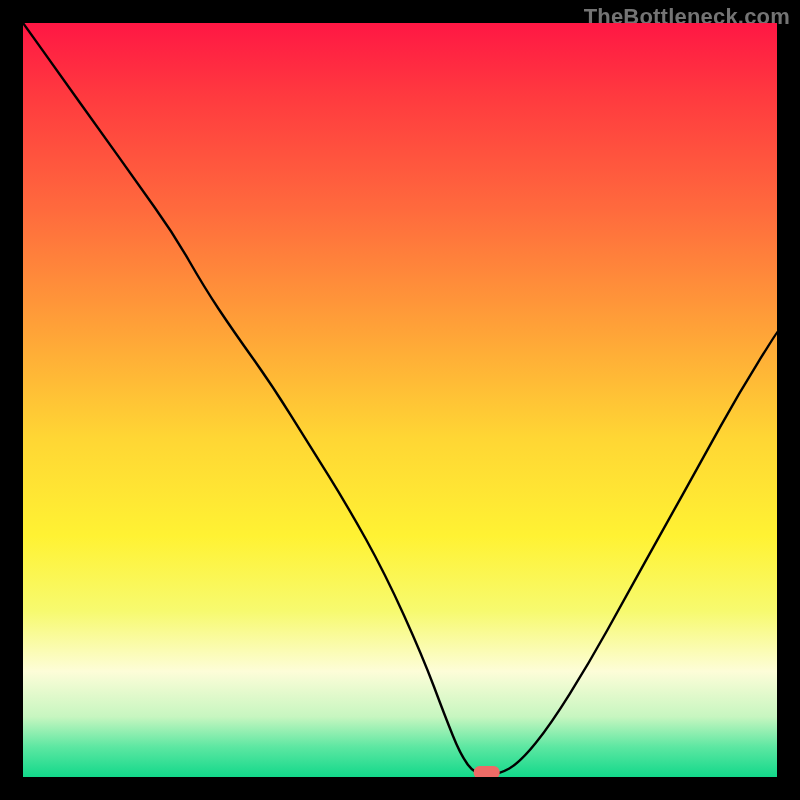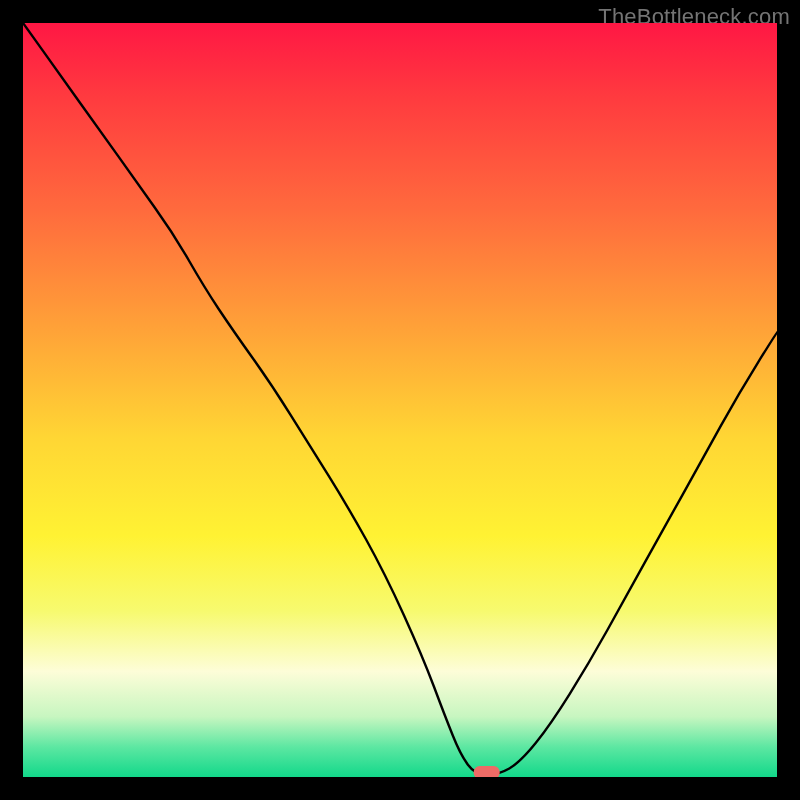--- a/index.html
+++ b/index.html
@@ -14,21 +14,21 @@
     position: relative;
     width: 800px;
     height: 800px;
   }
   .watermark {
     position: absolute;
     top: 4px;
     right: 10px;
     font-family: Arial, Helvetica, sans-serif;
     font-size: 22px;
-    font-weight: 400;
+    font-weight: 700;
     color: #747474;
     letter-spacing: 0.2px;
   }
   svg.plot {
     position: absolute;
     left: 23px;
     top: 23px;
     width: 754px;
     height: 754px;
     display: block;

